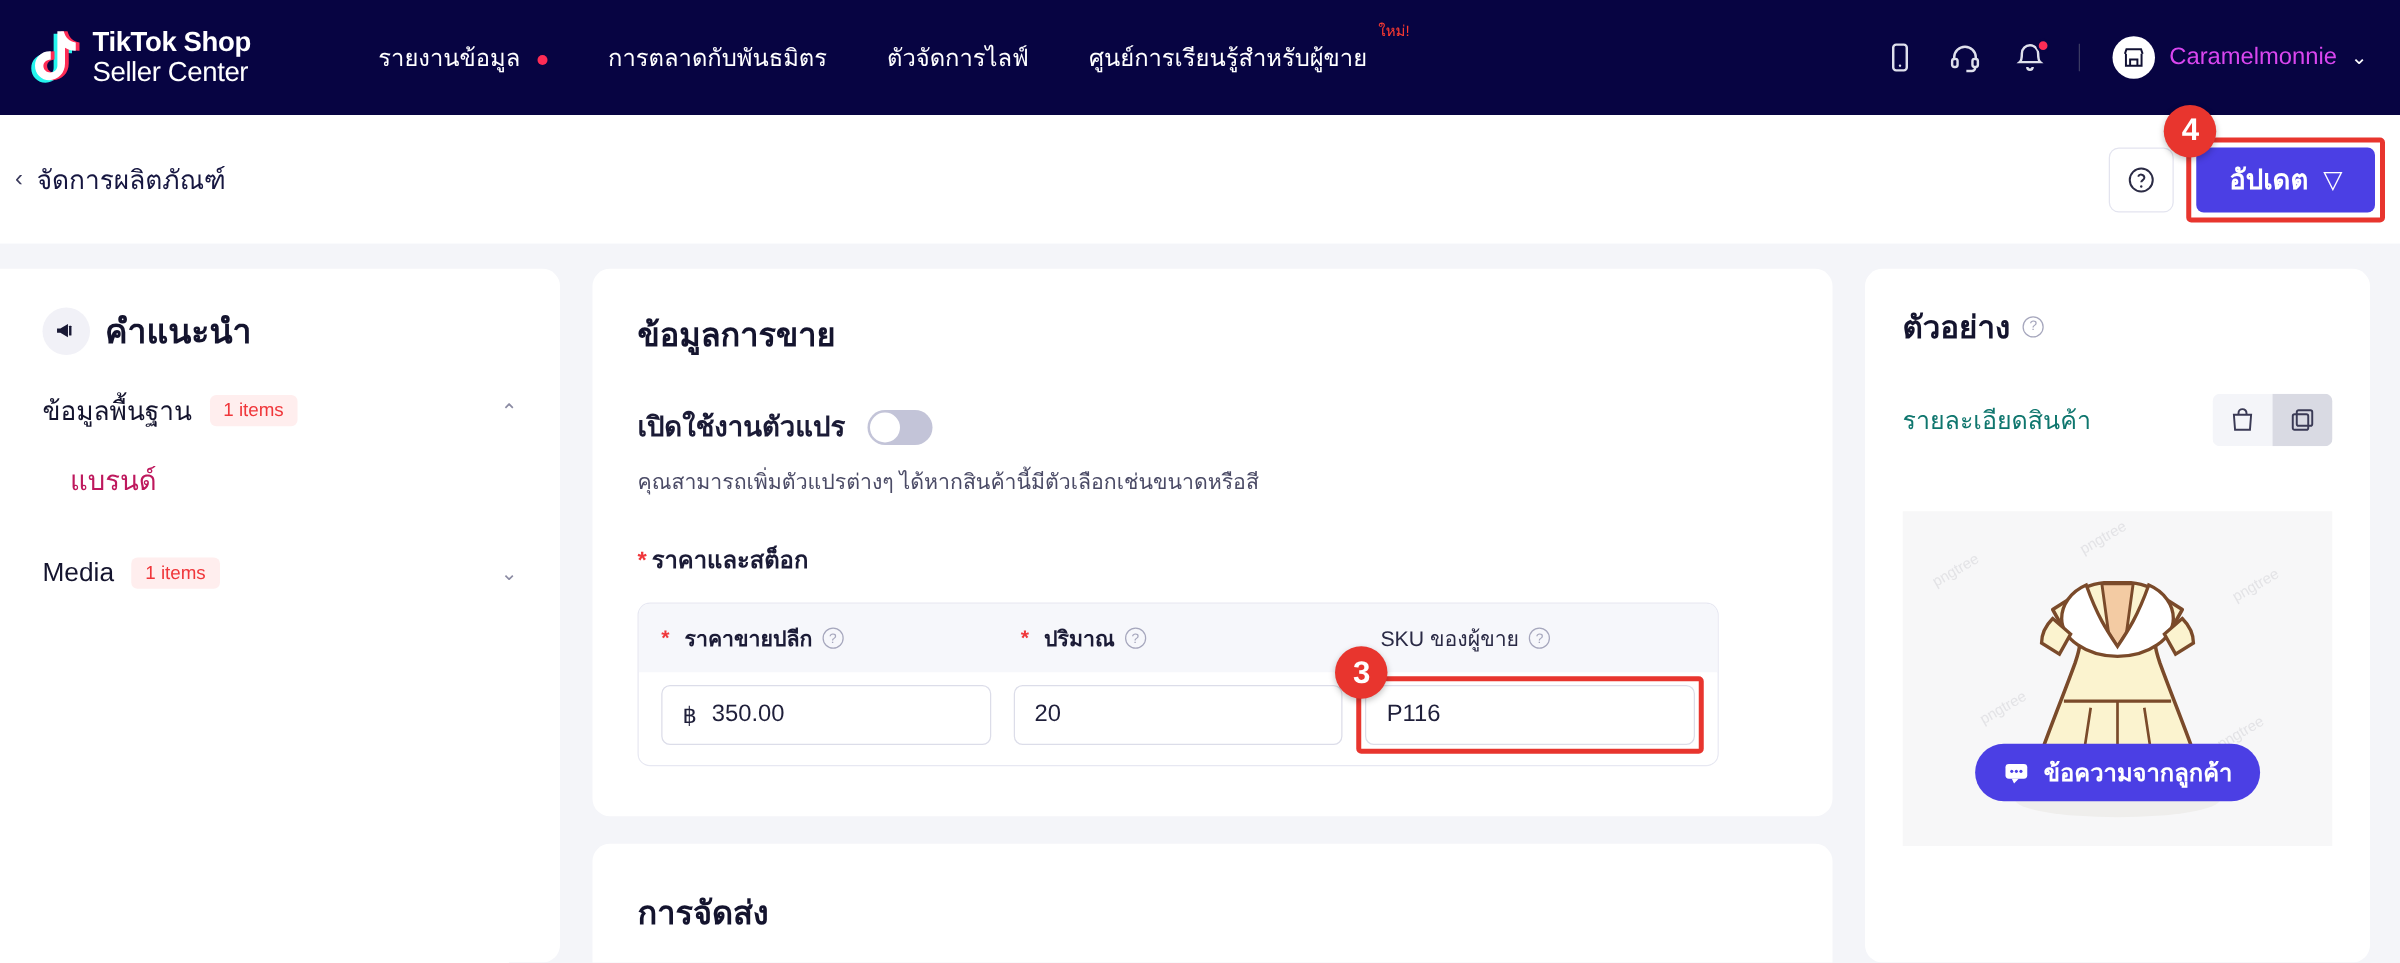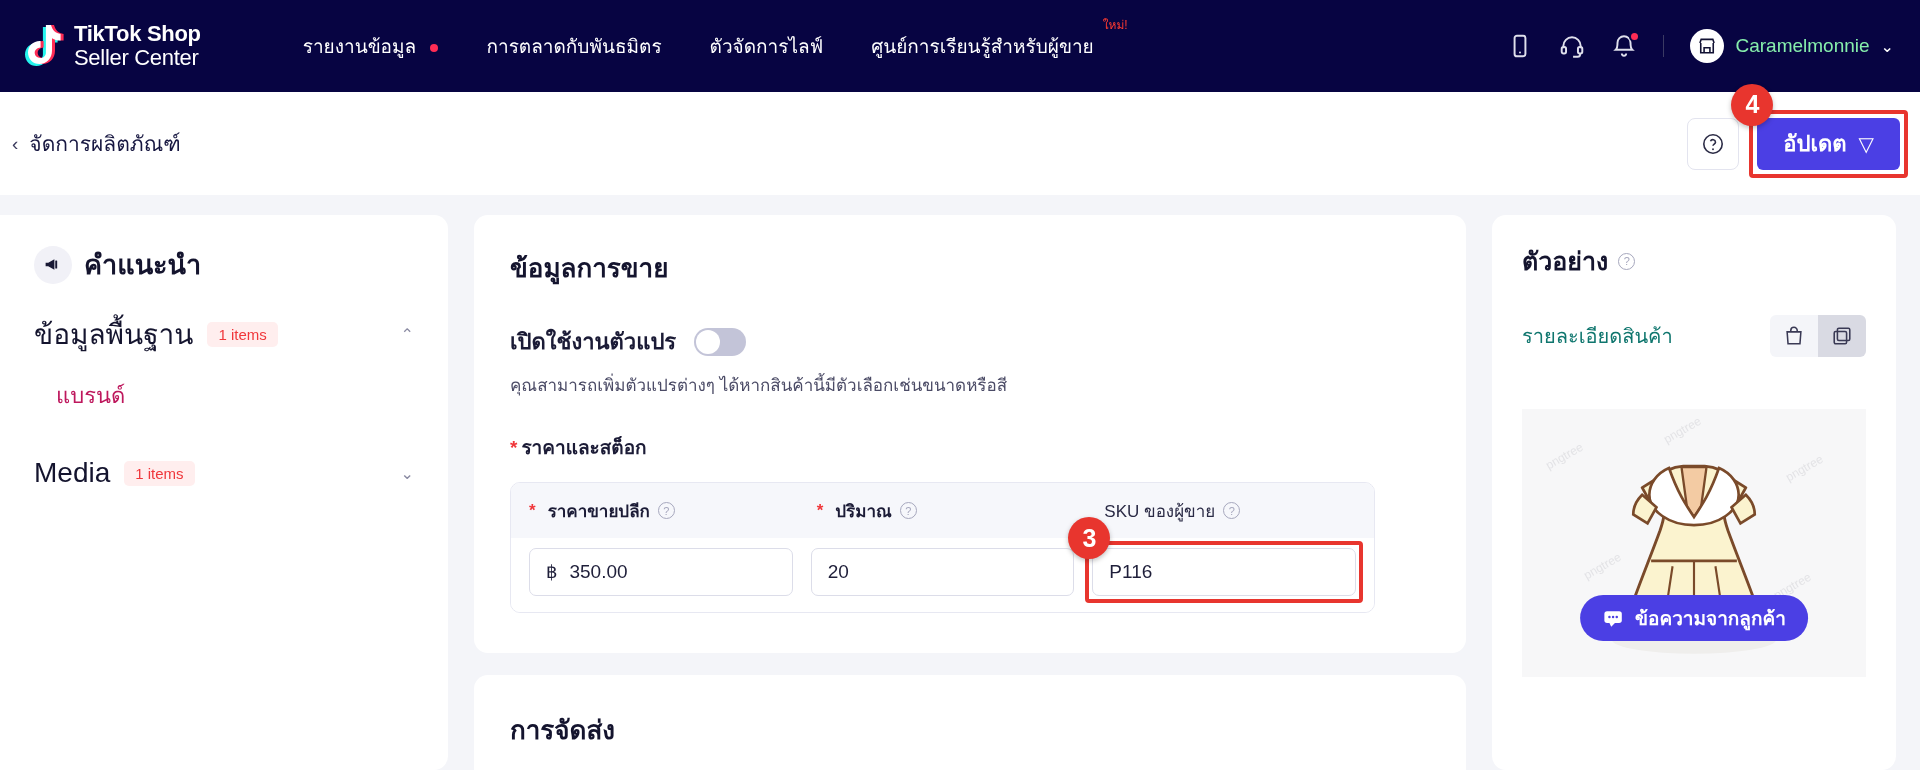--- a/index.html
+++ b/index.html
@@ -48,21 +48,21 @@
     background: #fe2c55; border: 2px solid #070442;
   }
   .nav-sep { width: 1px; height: 22px; background: #3a3a63; }
   .account { display: flex; align-items: center; gap: 11px; cursor: pointer; }
   .avatar {
     width: 34px; height: 34px; border-radius: 50%;
     background: #ffffff; display: flex; align-items: center; justify-content: center;
     color: #111133;
   }
   .avatar svg { width: 20px; height: 20px; }
-  .account-name { color: #86efac; font-size: 19px; }
+  .account-name { color: #d946ef; font-size: 19px; }
   .chev-small { color: #ffffff; }
 
   
   .subheader {
     position: absolute; top: 92px; left: 0;
     width: 1920px; height: 103px;
     background: #ffffff;
     display: flex; align-items: center;
   }
   .breadcrumb {
@@ -122,21 +122,21 @@
   .donut { position: relative; width: 128px; height: 128px; flex: none; margin-top: -6px; }
   .donut svg { transform: rotate(-90deg); }
   .donut-label {
     position: absolute; inset: 0; display: flex; align-items: center; justify-content: center;
     font-size: 30px; font-weight: 700; color: #14142e;
   }
   .donut-pct { font-size: 16px; font-weight: 400; color: #9a9ab0; margin-left: 1px; }
 
   .sect { margin-top: 26px; }
   .sect-head { display: flex; align-items: center; gap: 14px; cursor: pointer; }
-  .sect-title { font-size: 28px; color: #14142e; }
+  .sect-title { font-size: 21px; color: #14142e; }
   .sect-badge {
     background: #ffeeee; color: #f0373b; font-size: 15px;
     padding: 4px 11px; border-radius: 5px; white-space: nowrap;
   }
   .sect-chev { margin-left: auto; color: #8b8ba3; font-size: 16px; }
   .sect-children { margin-top: 22px; padding-left: 22px; display: flex; flex-direction: column; gap: 14px; }
   .sect-child { font-size: 22px; color: #be185d; cursor: pointer; }
 
   
   .center-panel { flex: 1 1 auto; display: flex; flex-direction: column; gap: 22px; min-width: 0; }

